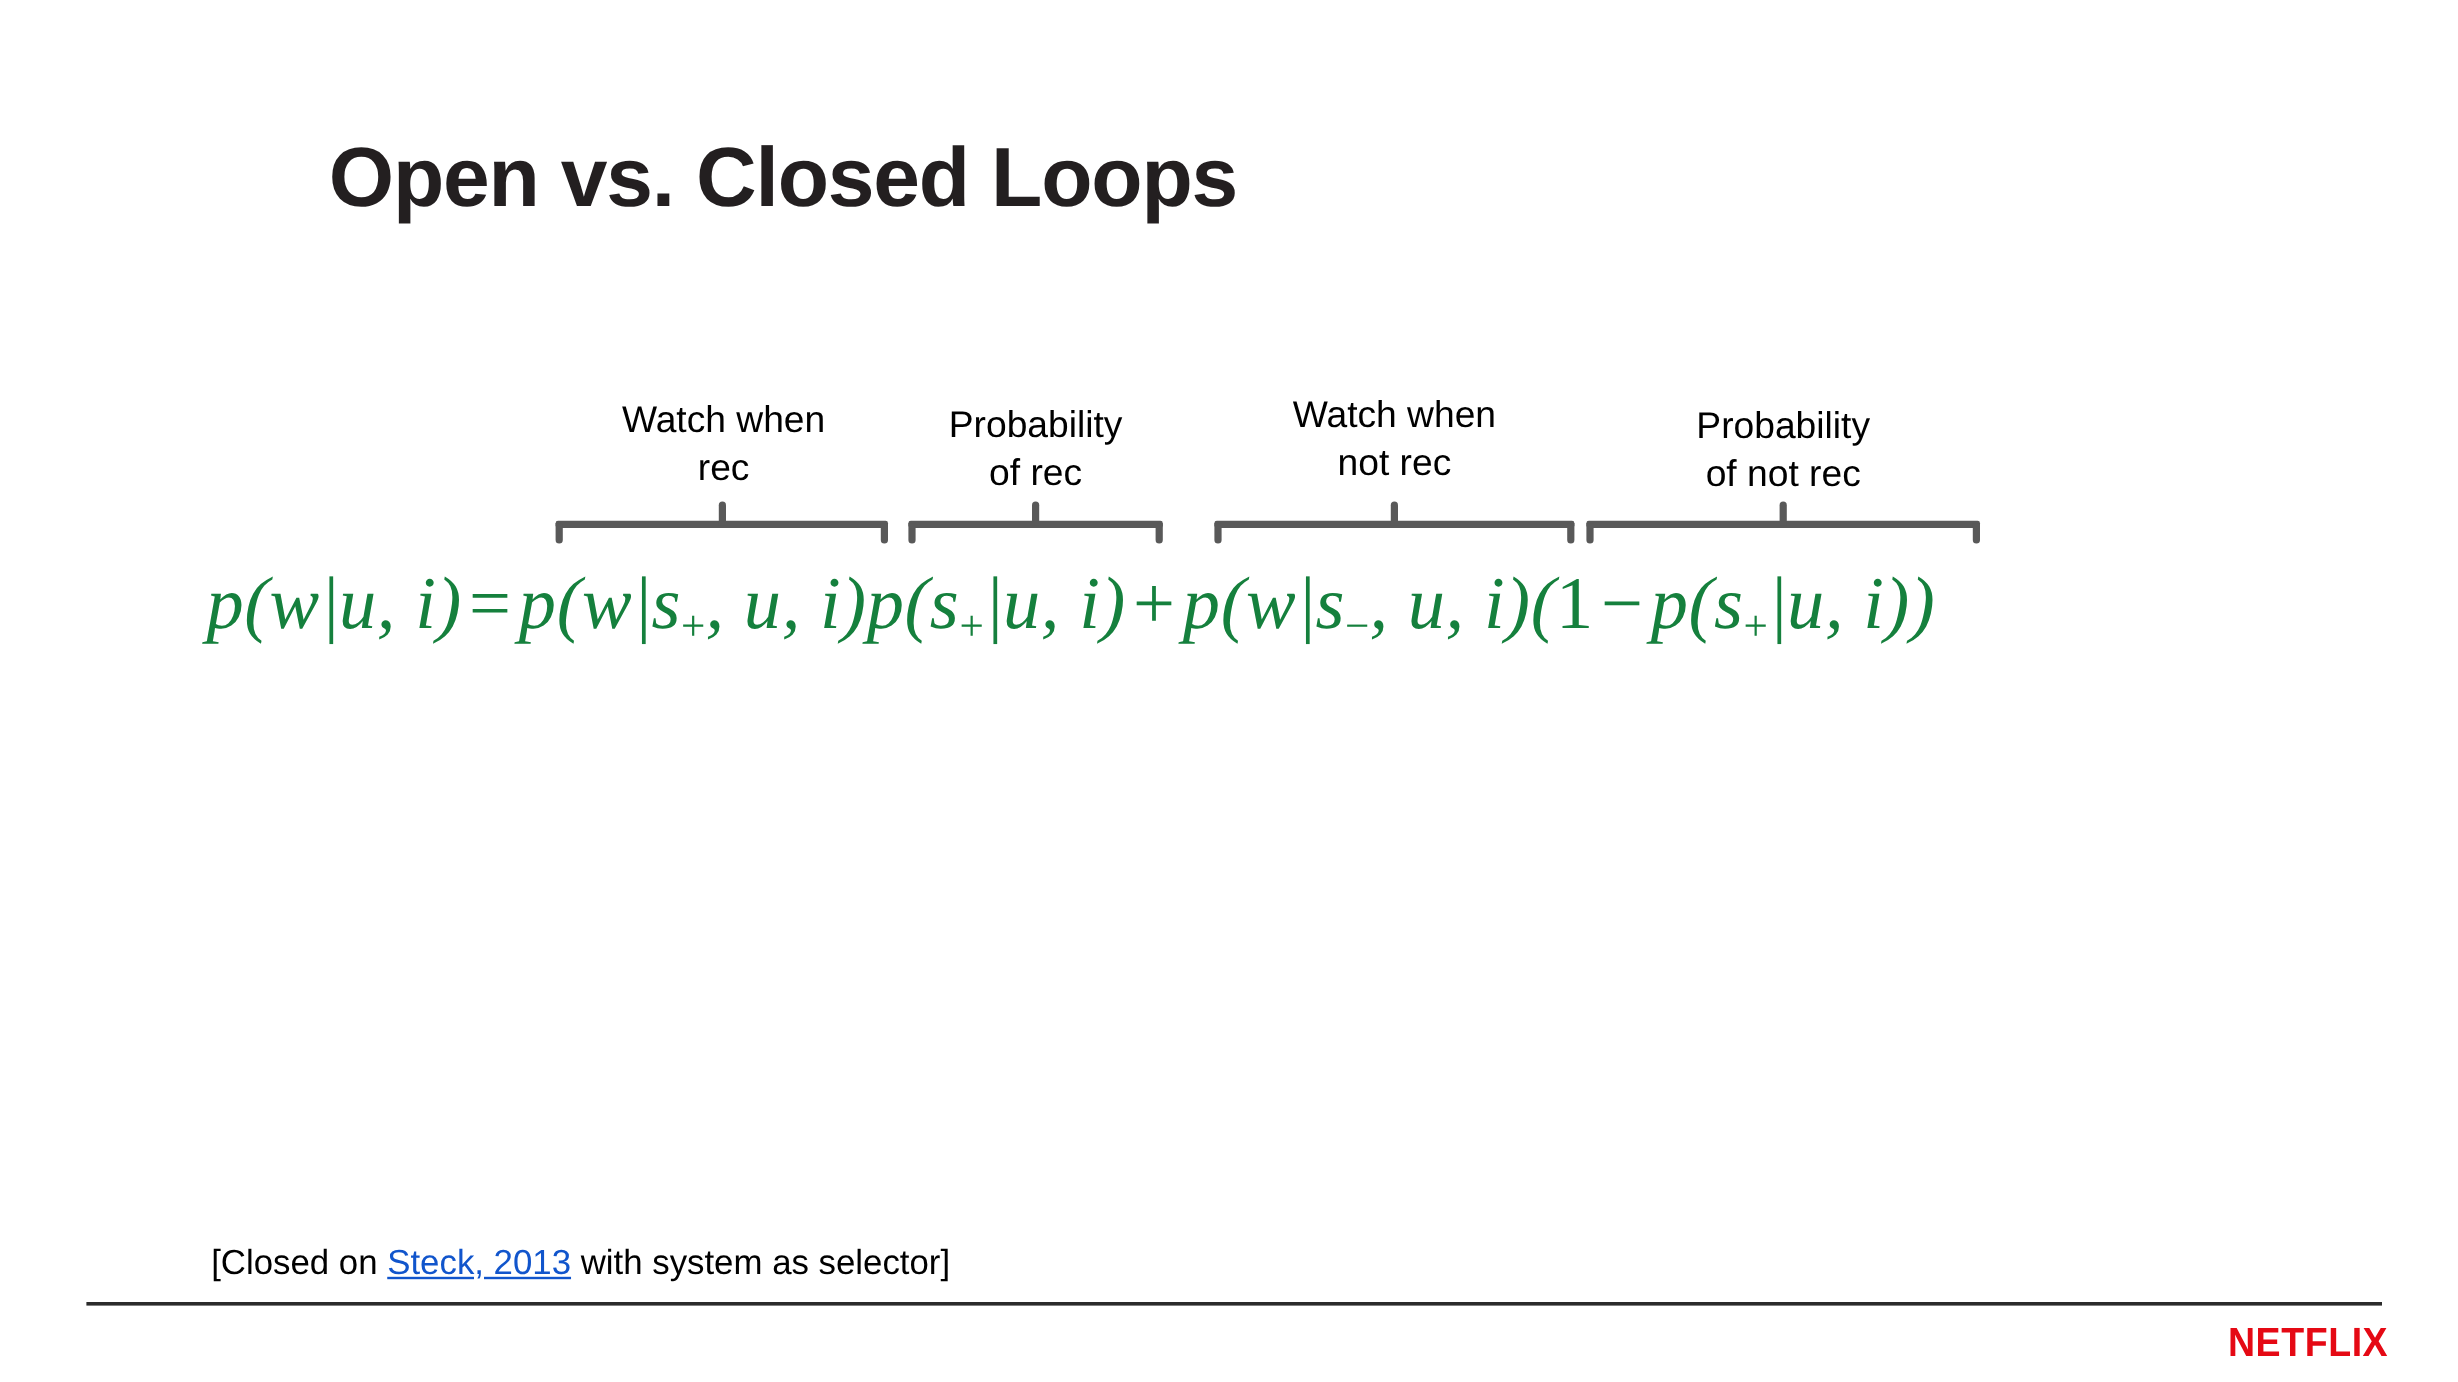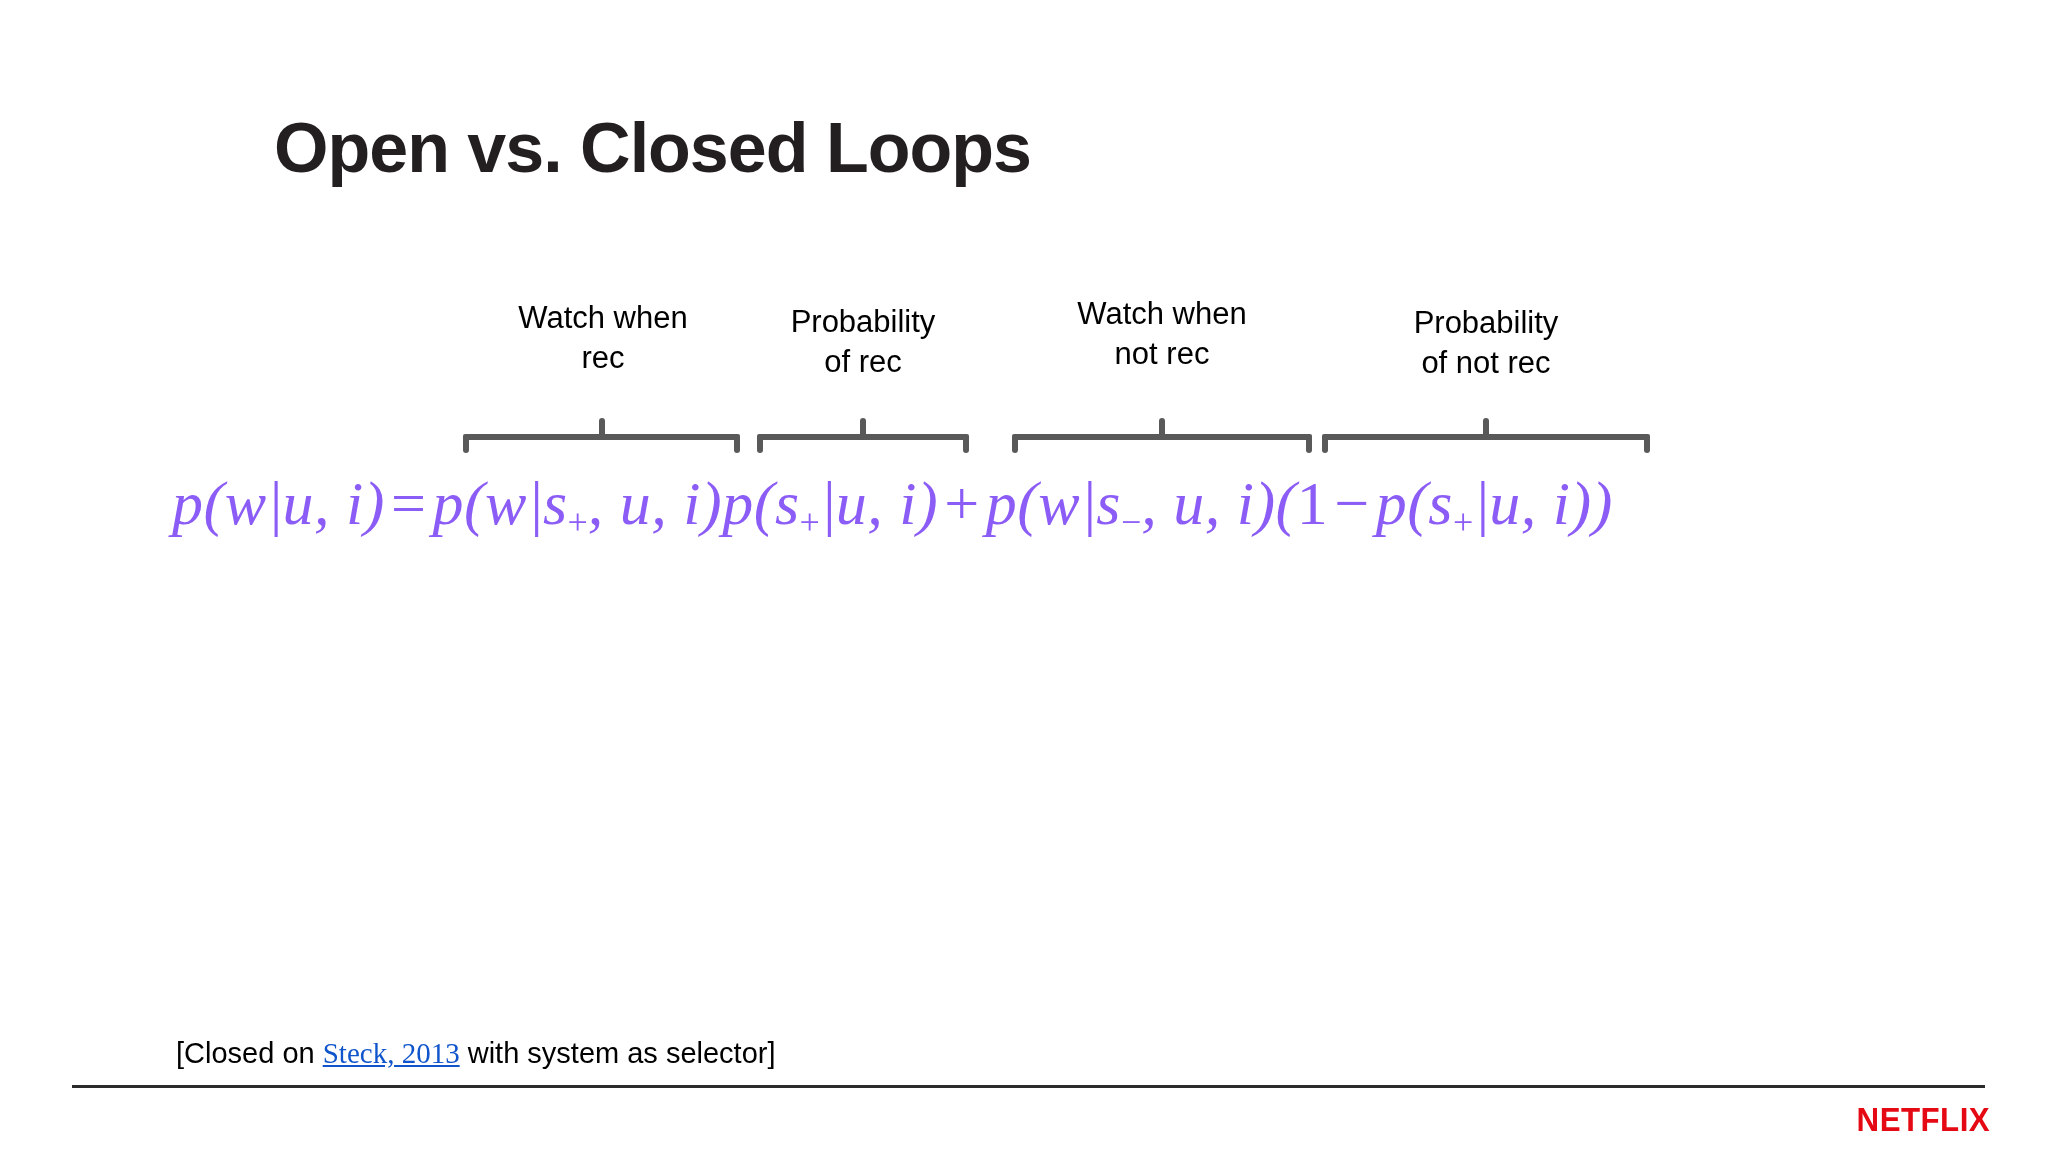--- a/index.html
+++ b/index.html
@@ -34,20 +34,21 @@
   
   .annot-label {
     position: absolute;
     font-family: "Liberation Sans", sans-serif;
     font-size: 31px;
     font-weight: normal;
     color: #000000;
     text-align: center;
     line-height: 1.28;
     white-space: pre-line;
+    margin-top: 32px;
   }
   #label-1 { left: 463px;  top: 298px;  width: 280px; }
   #label-2 { left: 757px;  top: 302px;  width: 212px; }
   #label-3 { left: 1012px; top: 294px;  width: 300px; }
   #label-4 { left: 1322px; top: 303px;  width: 328px; }
 
   
   .brace {
     position: absolute;
     height: 34px;
@@ -88,21 +89,21 @@
   #brace-4 { left: 1322px; width: 328px; top: 418px; }
 
   
   #formula {
     position: absolute;
     left: 172px;
     top: 468px;
     font-family: "Liberation Serif", "DejaVu Serif", serif;
     font-style: italic;
     font-size: 62px;
-    color: #8b5cf6;
+    color: #15803d;
     white-space: nowrap;
     letter-spacing: 0.5px;
   }
   #formula .up { font-style: normal; }
   #formula sub {
     font-size: 0.58em;
     vertical-align: -0.28em;
     font-style: normal;
     letter-spacing: 0;
   }
@@ -118,21 +119,20 @@
     left: 176px;
     top: 1037px;
     font-family: "Liberation Sans", sans-serif;
     font-size: 29px;
     color: #000000;
     white-space: nowrap;
   }
   #footnote a {
     color: #1155cc;
     text-decoration: underline;
-    font-family: Liberation Serif, serif;
   }
 
   
   #divider {
     position: absolute;
     left: 72px;
     top: 1085px;
     width: 1913px;
     height: 3px;
     background: #2b2b2b;

